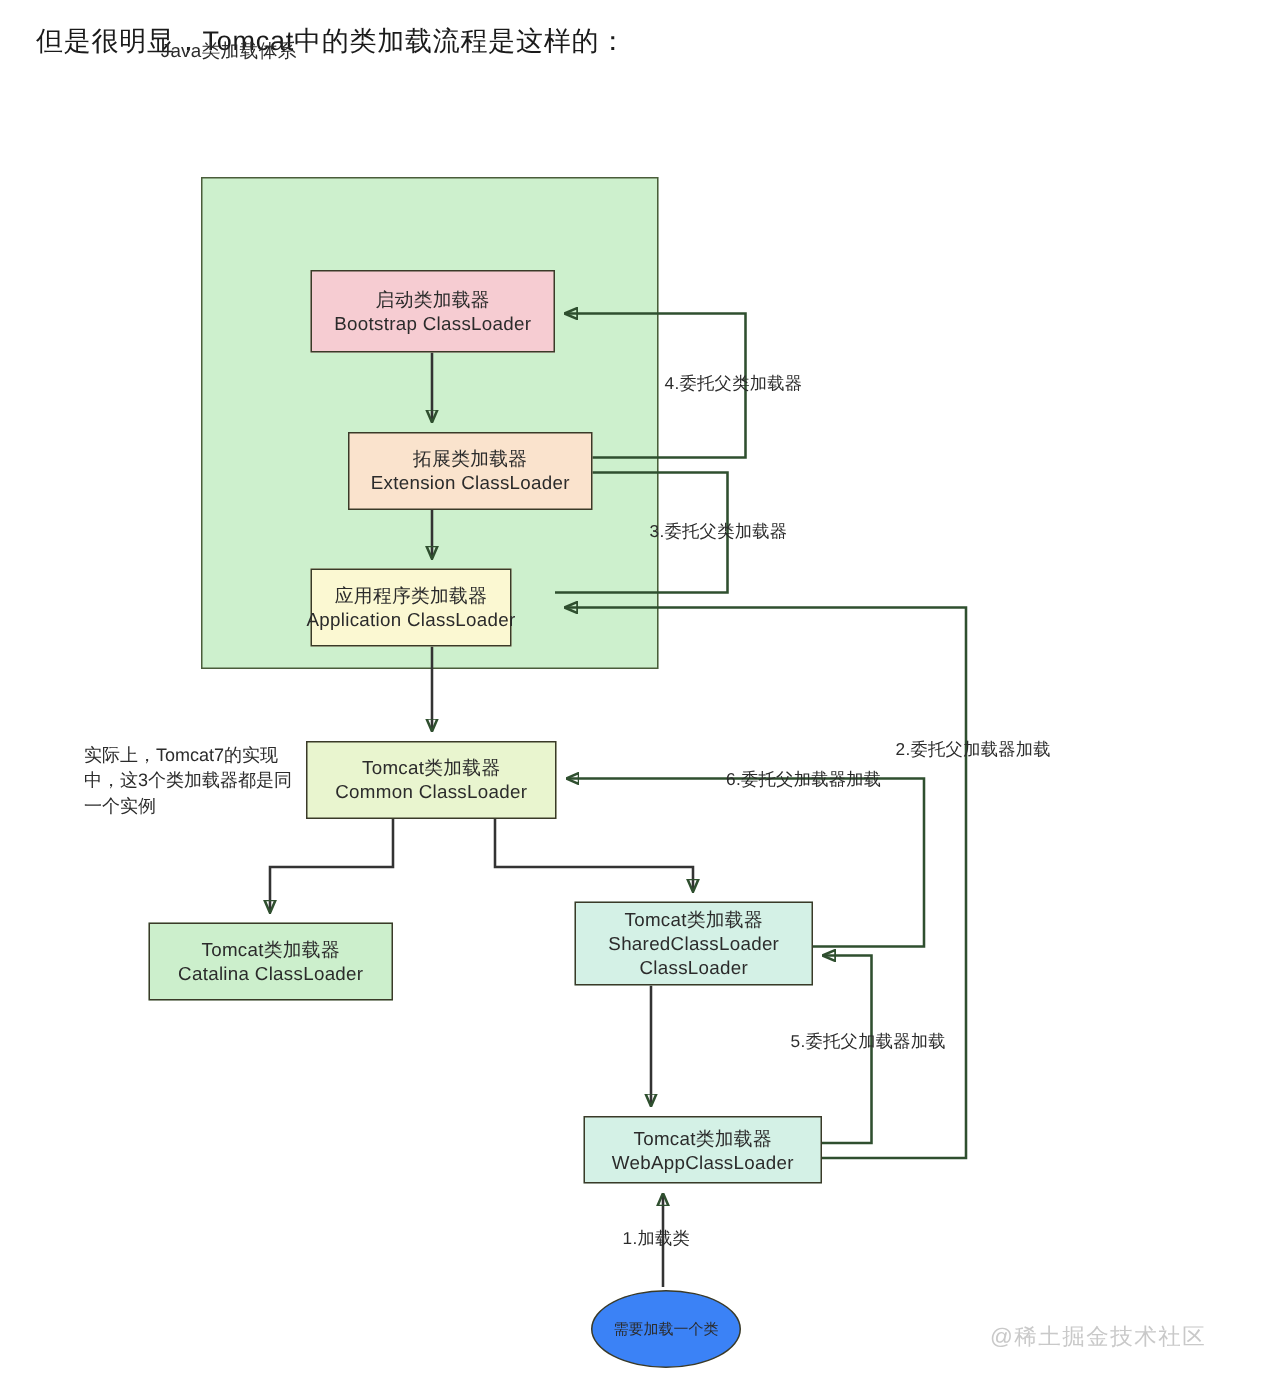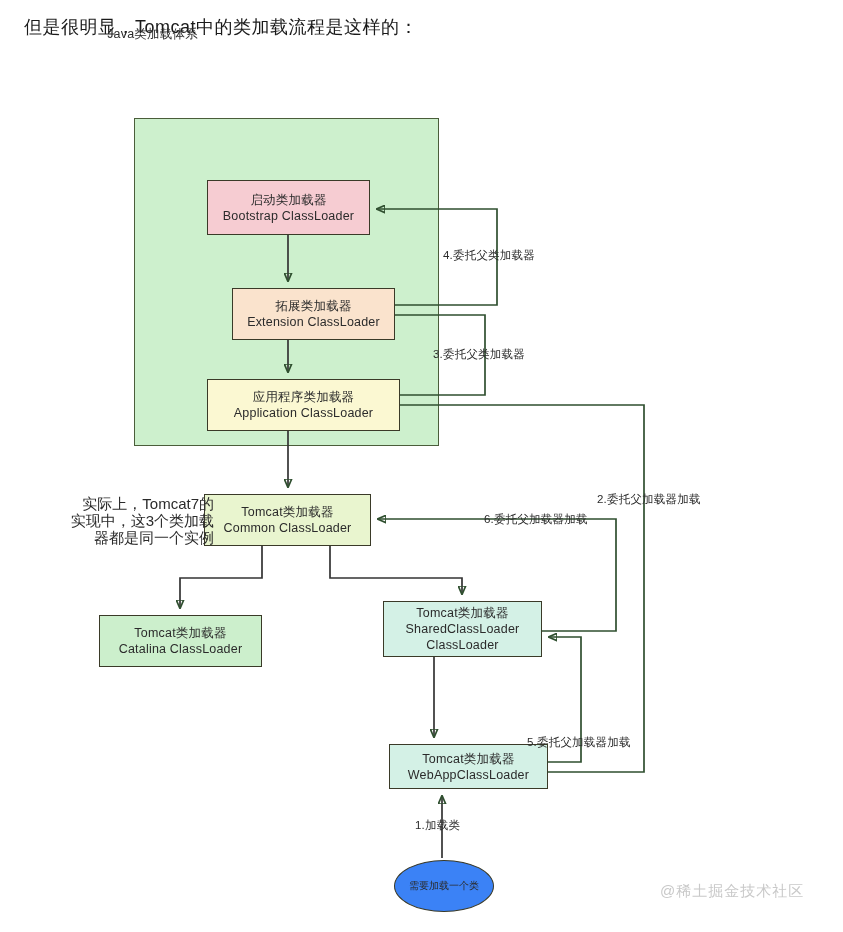--- a/index.html
+++ b/index.html
@@ -76,21 +76,21 @@
   #node-bootstrap {
     left: 207px; top: 180px; width: 163px; height: 55px;
     background: #f6ccd2;
   }
   #node-extension {
     left: 207px; top: 288px; width: 163px; height: 52px;
     background: #fae3cd;
     margin-left: 25px;
   }
   #node-application {
-    left: 207px; top: 379px; width: 193px; height: 52px;
+    left: 207px; top: 379px; width: 134px; height: 52px;
     background: #fbf8d2;
     align-items: center;
   }
   #node-common {
     left: 204px; top: 494px; width: 167px; height: 52px;
     background: #e9f5cf;
   }
   #node-catalina {
     left: 99px; top: 615px; width: 163px; height: 52px;
     background: #ccefcc;
@@ -122,25 +122,24 @@
     color: #2b2b2b;
     white-space: nowrap;
     letter-spacing: 0.2px;
   }
 
   #note-tomcat7 {
     position: absolute;
     left: 56px;
     top: 495px;
     width: 146px;
-    text-align: right;
-    font-size: 15px;
+    text-align: left;
+    font-size: 12px;
     line-height: 17px;
     color: #2b2b2b;
-    margin-left: 12px;
   }
 
   #watermark {
     position: absolute;
     left: 660px;
     top: 882px;
     font-size: 15px;
     color: #c9c9c9;
     white-space: nowrap;
     letter-spacing: 1px;
@@ -230,20 +229,20 @@
     <span class="ln">Tomcat类加载器</span>
     <span class="ln">WebAppClassLoader</span>
   </div>
 
   <div id="node-need-class">需要加载一个类</div>
 
   <div class="edge-label" style="left:443px; top:248px;">4.委托父类加载器</div>
   <div class="edge-label" style="left:433px; top:347px;">3.委托父类加载器</div>
   <div class="edge-label" style="left:597px; top:492px;">2.委托父加载器加载</div>
   <div class="edge-label" style="left:484px; top:512px;">6.委托父加载器加载</div>
-  <div class="edge-label" style="left:527px; top:687px;margin-top:48px;">5.委托父加载器加载</div>
+  <div class="edge-label" style="left:527px; top:687px;">5.委托父加载器加载</div>
   <div class="edge-label" style="left:415px; top:818px;">1.加载类</div>
 
   <div id="note-tomcat7">实际上，Tomcat7的实现中，这3个类加载器都是同一个实例</div>
 
 </div>
 
 <div id="watermark">@稀土掘金技术社区</div>
 
 </body></html>

